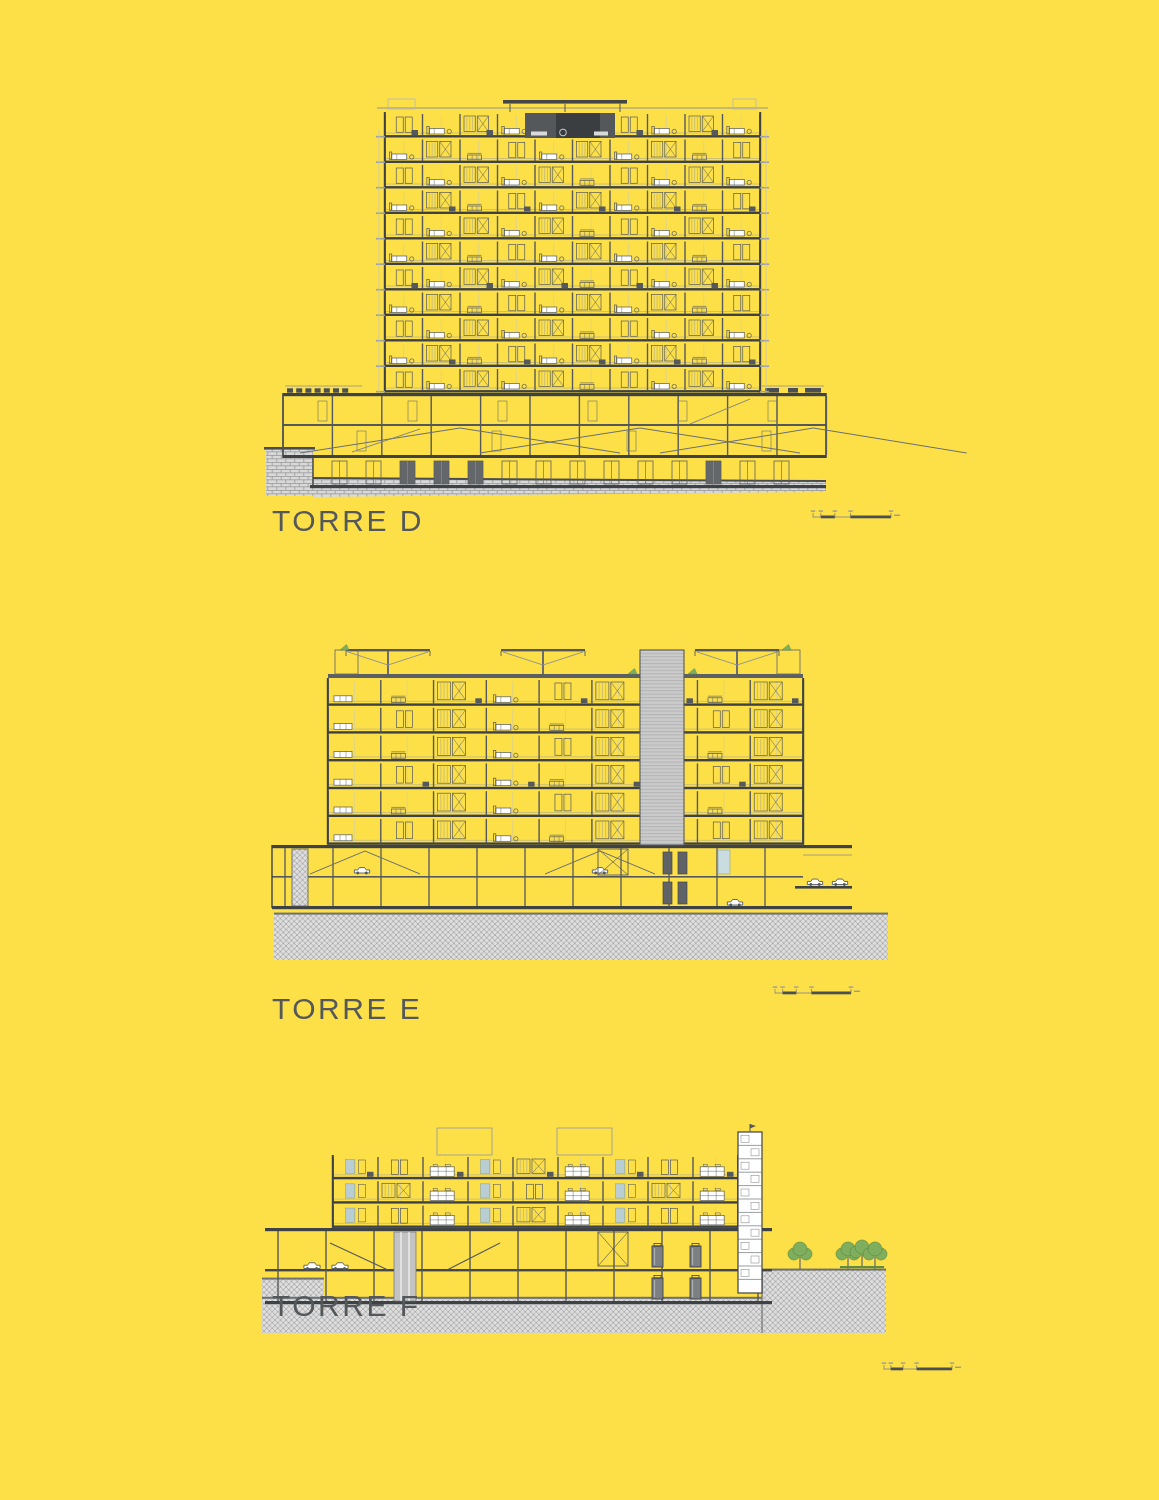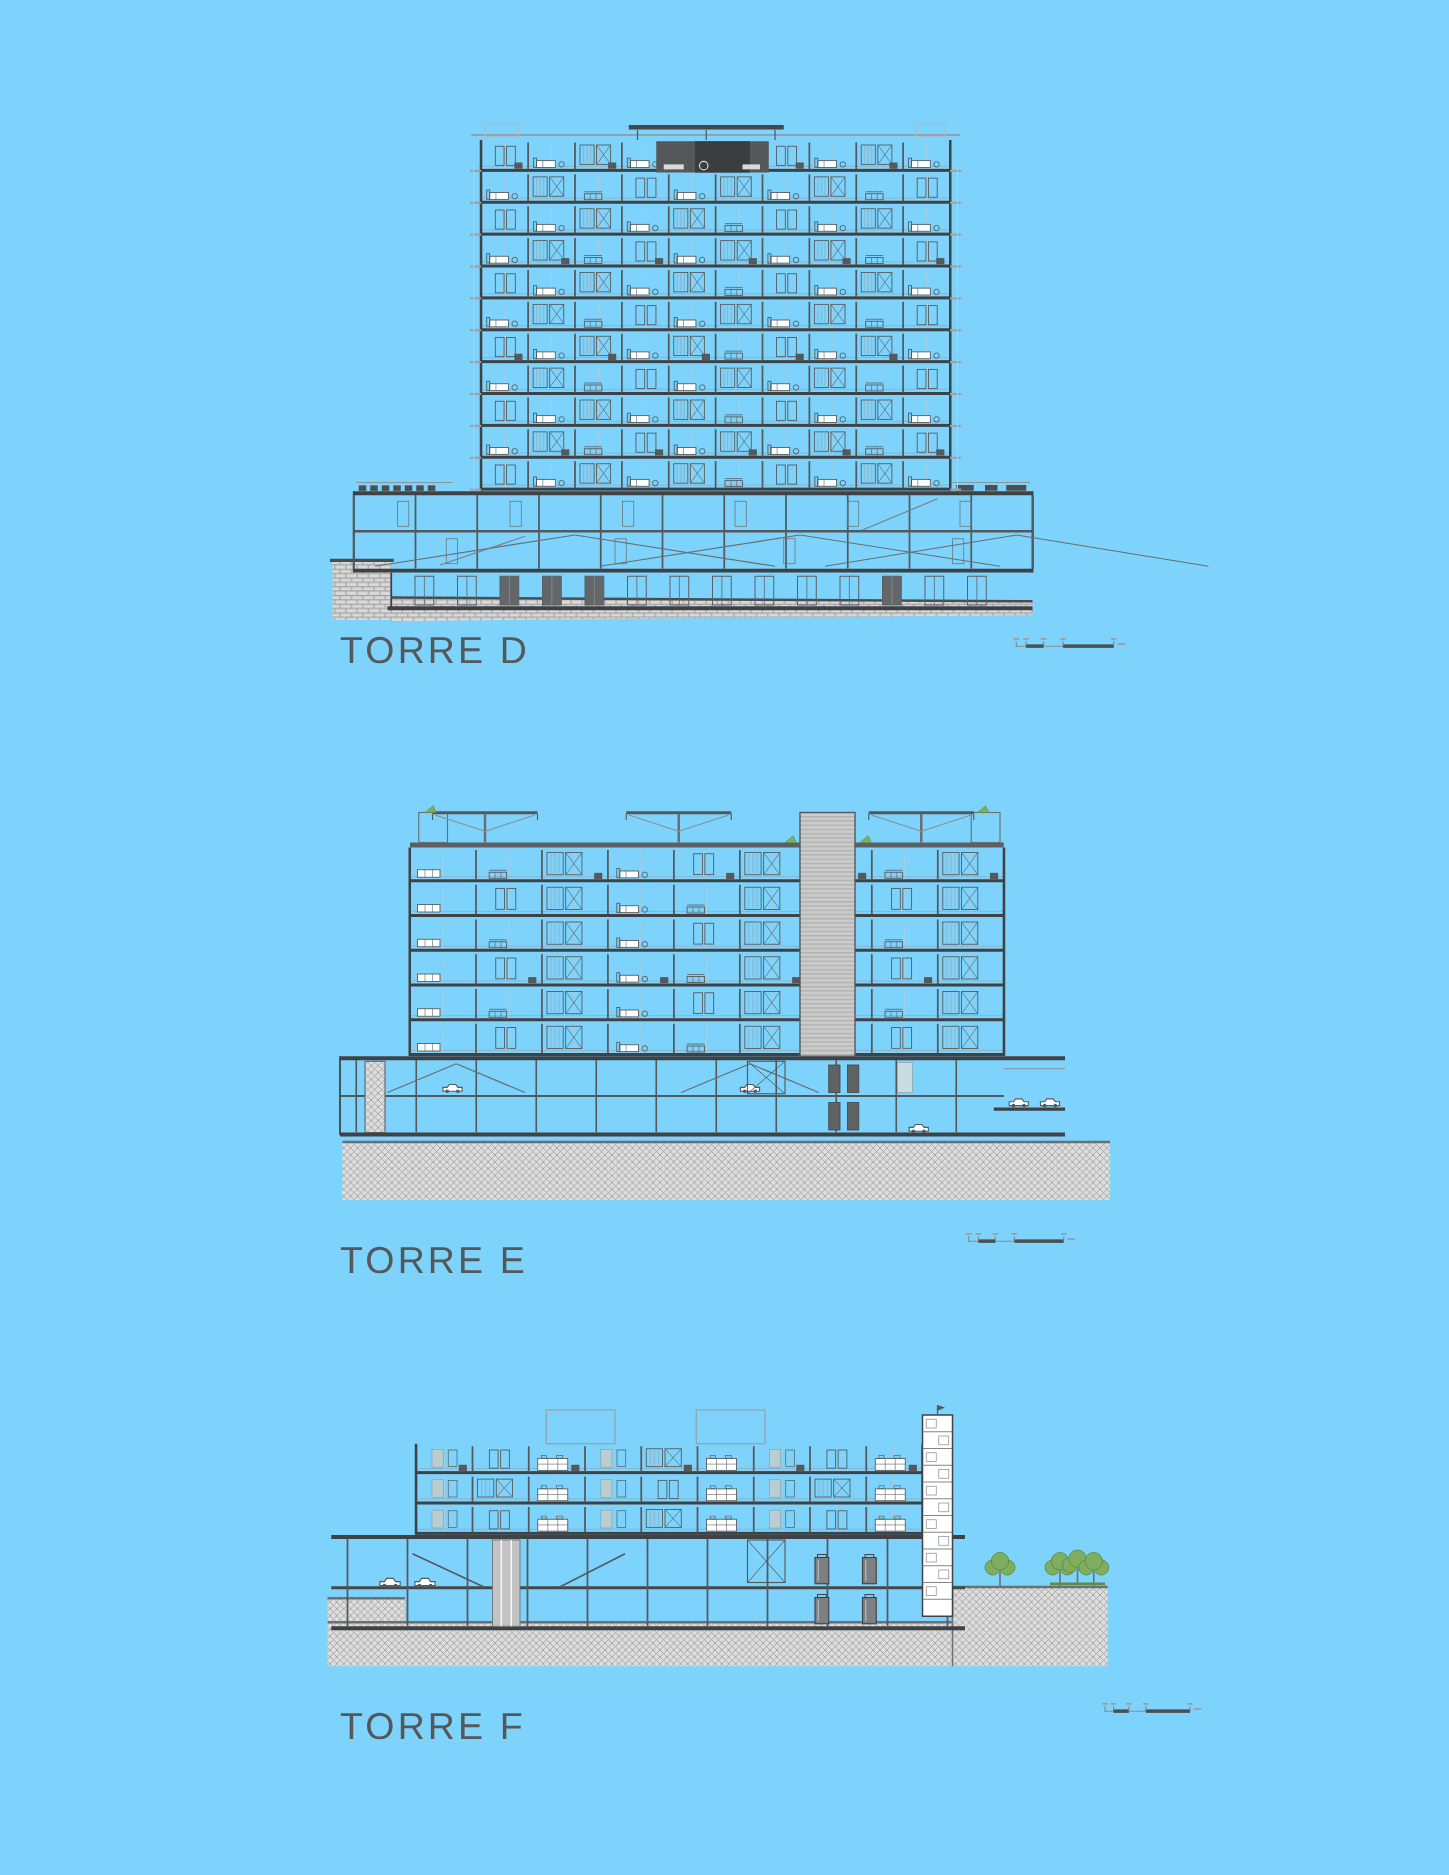--- a/index.html
+++ b/index.html
@@ -1,23 +1,23 @@
 <!DOCTYPE html>
 <html><head>
 <meta charset="utf-8">
 <style>
   html,body{margin:0;padding:0;background:#ffffff;}
-  .sheet{position:relative;width:1159px;height:1500px;background:#7dd3fc;overflow:hidden;
+  .sheet{position:relative;width:1159px;height:1500px;background:#fde047;overflow:hidden;
          font-family:"Liberation Sans", sans-serif;}
   .sheet svg{position:absolute;left:0;top:0;}
   .bldg-label{position:absolute;color:#54585b;font-size:30px;font-weight:400;
               letter-spacing:2.5px;line-height:1;white-space:nowrap;}
   #label-d{left:272px;top:506px;}
   #label-e{left:272px;top:994px;}
-  #label-f{left:272px;top:1367px;}
+  #label-f{left:272px;top:1291px;}
 </style>
 </head>
 <body>
 
 <div class="sheet">
   <svg id="cv" width="1159" height="1500" viewBox="0 0 1159 1500">
     <defs>
       <pattern id="p-cross" width="5.5" height="5.5" patternUnits="userSpaceOnUse">
         <rect width="5.5" height="5.5" fill="#dedede"></rect>
         <path d="M0,5.5 L5.5,0 M0,0 L5.5,5.5" stroke="#9b9b9b" stroke-width="0.65"></path>

